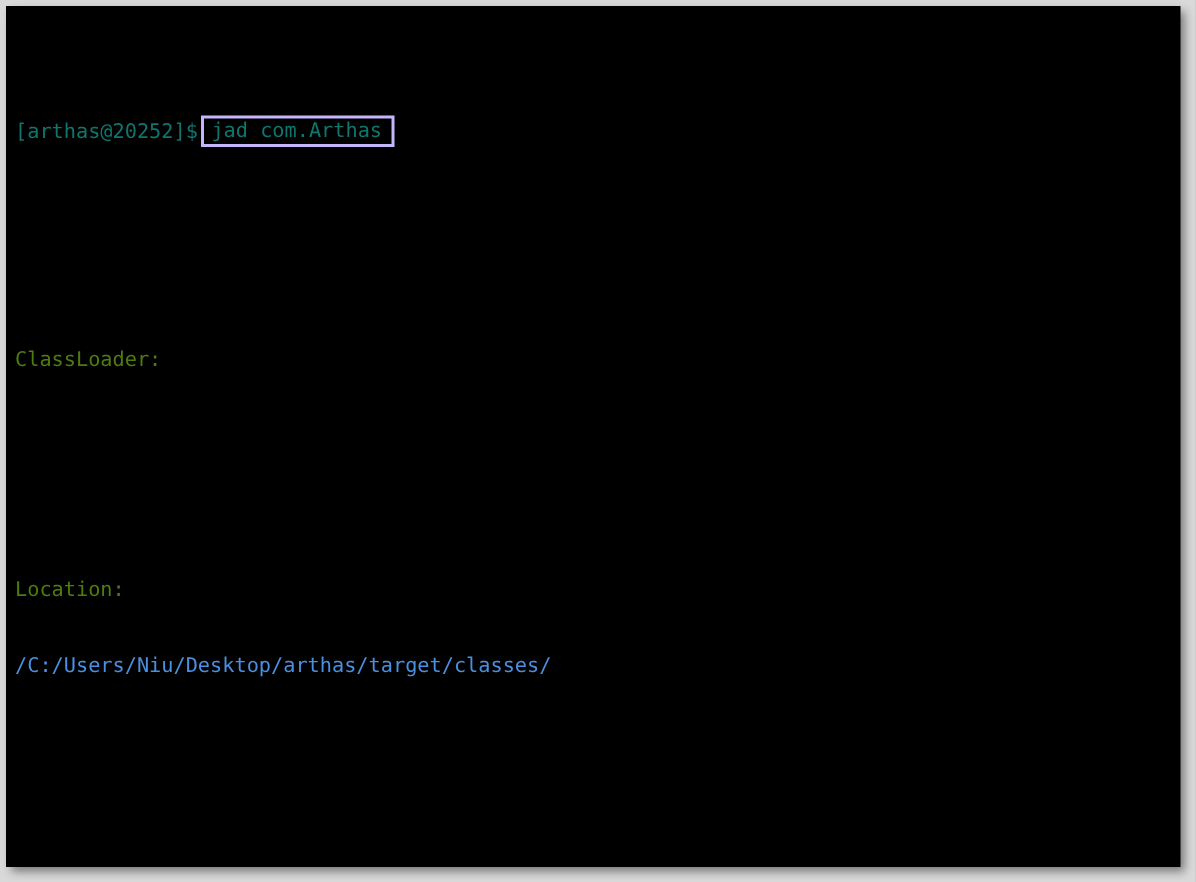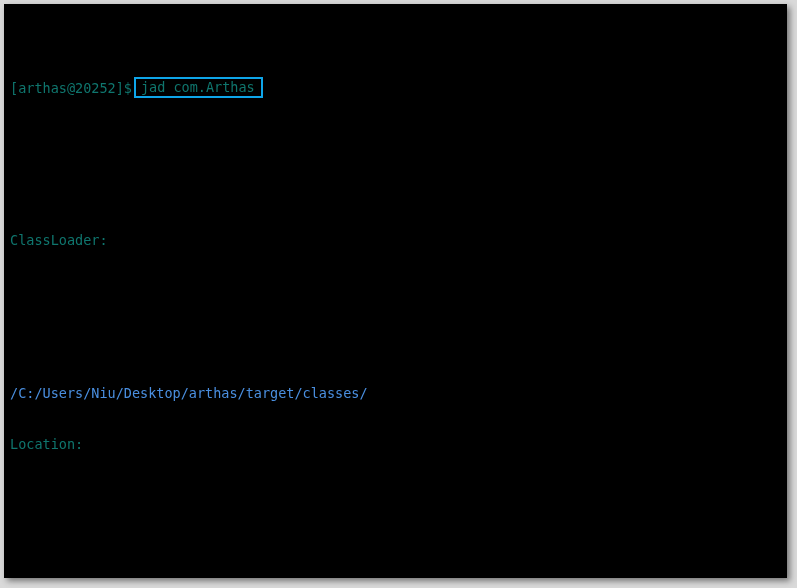--- a/index.html
+++ b/index.html
@@ -49,31 +49,31 @@
   }
 
   .line {
     white-space: pre;
     height: 17.05px;
   }
   .line.blank { height: 17.05px; }
 
   
   .c-white   { color: #0f766e; }
-  .c-red     { color: #0f766e; }
+  .c-red     { color: #4d7c0f; }
   .c-ltblue  { color: #4a8fe0; }
 
   
   #prompt-line {
     position: relative;
     height: 17.05px;
   }
   #command-highlight {
     display: inline-block;
-    border: 2px solid #0ea5e9;
+    border: 2px solid #c4b5fd;
     padding: 1px 6px 1px 5px;
     margin-left: 2px;
     position: relative;
     top: -1px;
     line-height: 15px;
   }
 </style>
 </head>
 <body>
 
@@ -85,22 +85,22 @@
       <div class="line" id="prompt-line"><span class="c-white">[arthas@20252]$</span><span id="command-highlight" class="c-white">jad com.Arthas</span></div>
 
       <div class="line blank"> </div>
 
       
       <div class="line"><span class="c-red">ClassLoader:</span></div>
 
       <div class="line blank"> </div>
 
       
+      <div class="line"><span class="c-red">Location:</span></div>
       <div class="line"><span class="c-ltblue">/C:/Users/Niu/Desktop/arthas/target/classes/</span></div>
-      <div class="line"><span class="c-red">Location:</span></div>
 
       
 
       
       
       
       
       
 
       

